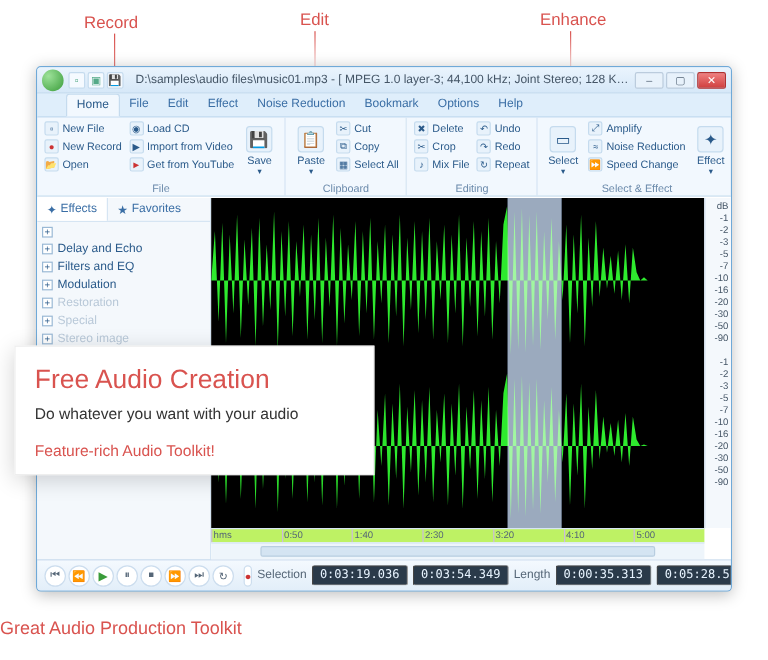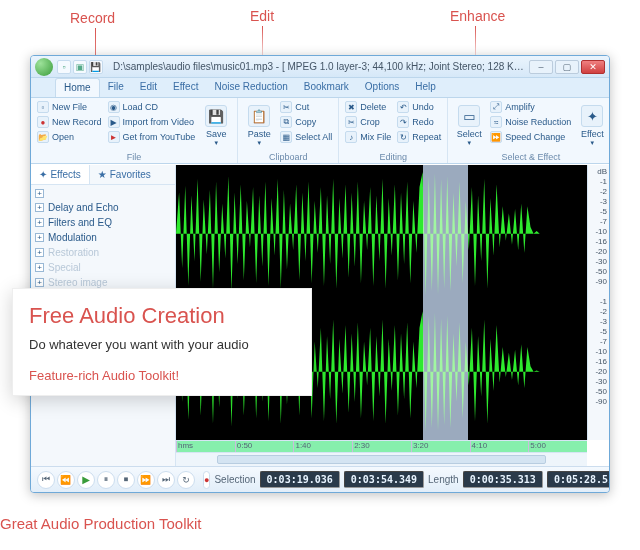--- a/index.html
+++ b/index.html
@@ -77,30 +77,30 @@
   .sb-list{flex:1;padding:2px 0;}
   .sb-item{display:flex;align-items:center;gap:4px;padding:2px 4px;color:#2a5a8a;}
   .sb-item .exp{width:9px;height:9px;border:1px solid #99b8d5;font-size:8px;display:flex;align-items:center;justify-content:center;color:#2a5a8a;background:#fff;}
   .sb-item.dim{color:#b8c8d8;}
   .wave-area{flex:1;position:relative;background:#fff;min-width:0;}
   .wave-canvas{position:absolute;left:0;top:0;right:22px;bottom:26px;background:#000;}
   .wave-half{position:absolute;left:0;right:0;height:50%;}
   .wave-sel{position:absolute;top:0;bottom:0;background:rgba(60,120,200,0.55);}
   .db-scale{position:absolute;right:0;top:0;width:22px;bottom:26px;background:#f4f8fc;border-left:1px solid #d6e5f3;font-size:8px;color:#456;padding-top:2px;margin-left:20px;}
   .db-scale div{height:10px;text-align:right;padding-right:2px;line-height:10px;}
-  .timeruler{position:absolute;left:0;right:22px;bottom:14px;height:12px;background:#86efac;border-top:1px solid #d6e5f3;display:flex;font-size:8px;color:#567;}
+  .timeruler{position:absolute;left:0;right:22px;bottom:14px;height:12px;background:#bef264;border-top:1px solid #d6e5f3;display:flex;font-size:8px;color:#567;}
   .timeruler span{flex:1;text-align:left;padding-left:1px;border-left:1px solid #cbd;}
   .hscroll{position:absolute;left:0;right:22px;bottom:0;height:14px;background:#eef5fb;border-top:1px solid #d6e5f3;}
   .hscroll .thumb{position:absolute;left:10%;right:10%;top:2px;bottom:2px;background:#d4e4f2;border:1px solid #b8cde0;border-radius:2px;}
   .statusbar{height:26px;background:linear-gradient(#f4f9fe,#e2eef9);border-top:1px solid #cde;display:flex;align-items:center;padding:0 6px;font-size:10px;gap:4px;}
   .transport{display:flex;gap:2px;align-items:center;}
   .tbtn{width:18px;height:18px;border:1px solid #cde;border-radius:9px;background:#fff;display:flex;align-items:center;justify-content:center;font-size:9px;color:#567;}
   .tbtn.play{font-size:10px;color:#3a9c3a;}
   .tbtn.rec{color:#c33;}
-  .status-field{background:#2a3a4a;color:#e8f4ff;padding:2px 6px;font-family:Consolas,monospace;font-size:10px;border:1px inset #999;border-radius:2px;font-weight:bold;}
+  .status-field{background:#2a3a4a;color:#e8f4ff;padding:2px 6px;font-family:Consolas,monospace;font-size:10px;border:1px inset #999;border-radius:2px;}
   .status-label{color:#567;}
   .callout{
     position:absolute;
     left:12px; top:288px;
     width:300px;
     background:#fff;
     border:1px solid #eee;
     box-shadow:0 4px 18px rgba(0,0,0,0.18);
     padding:14px 16px 12px 16px;
   }

